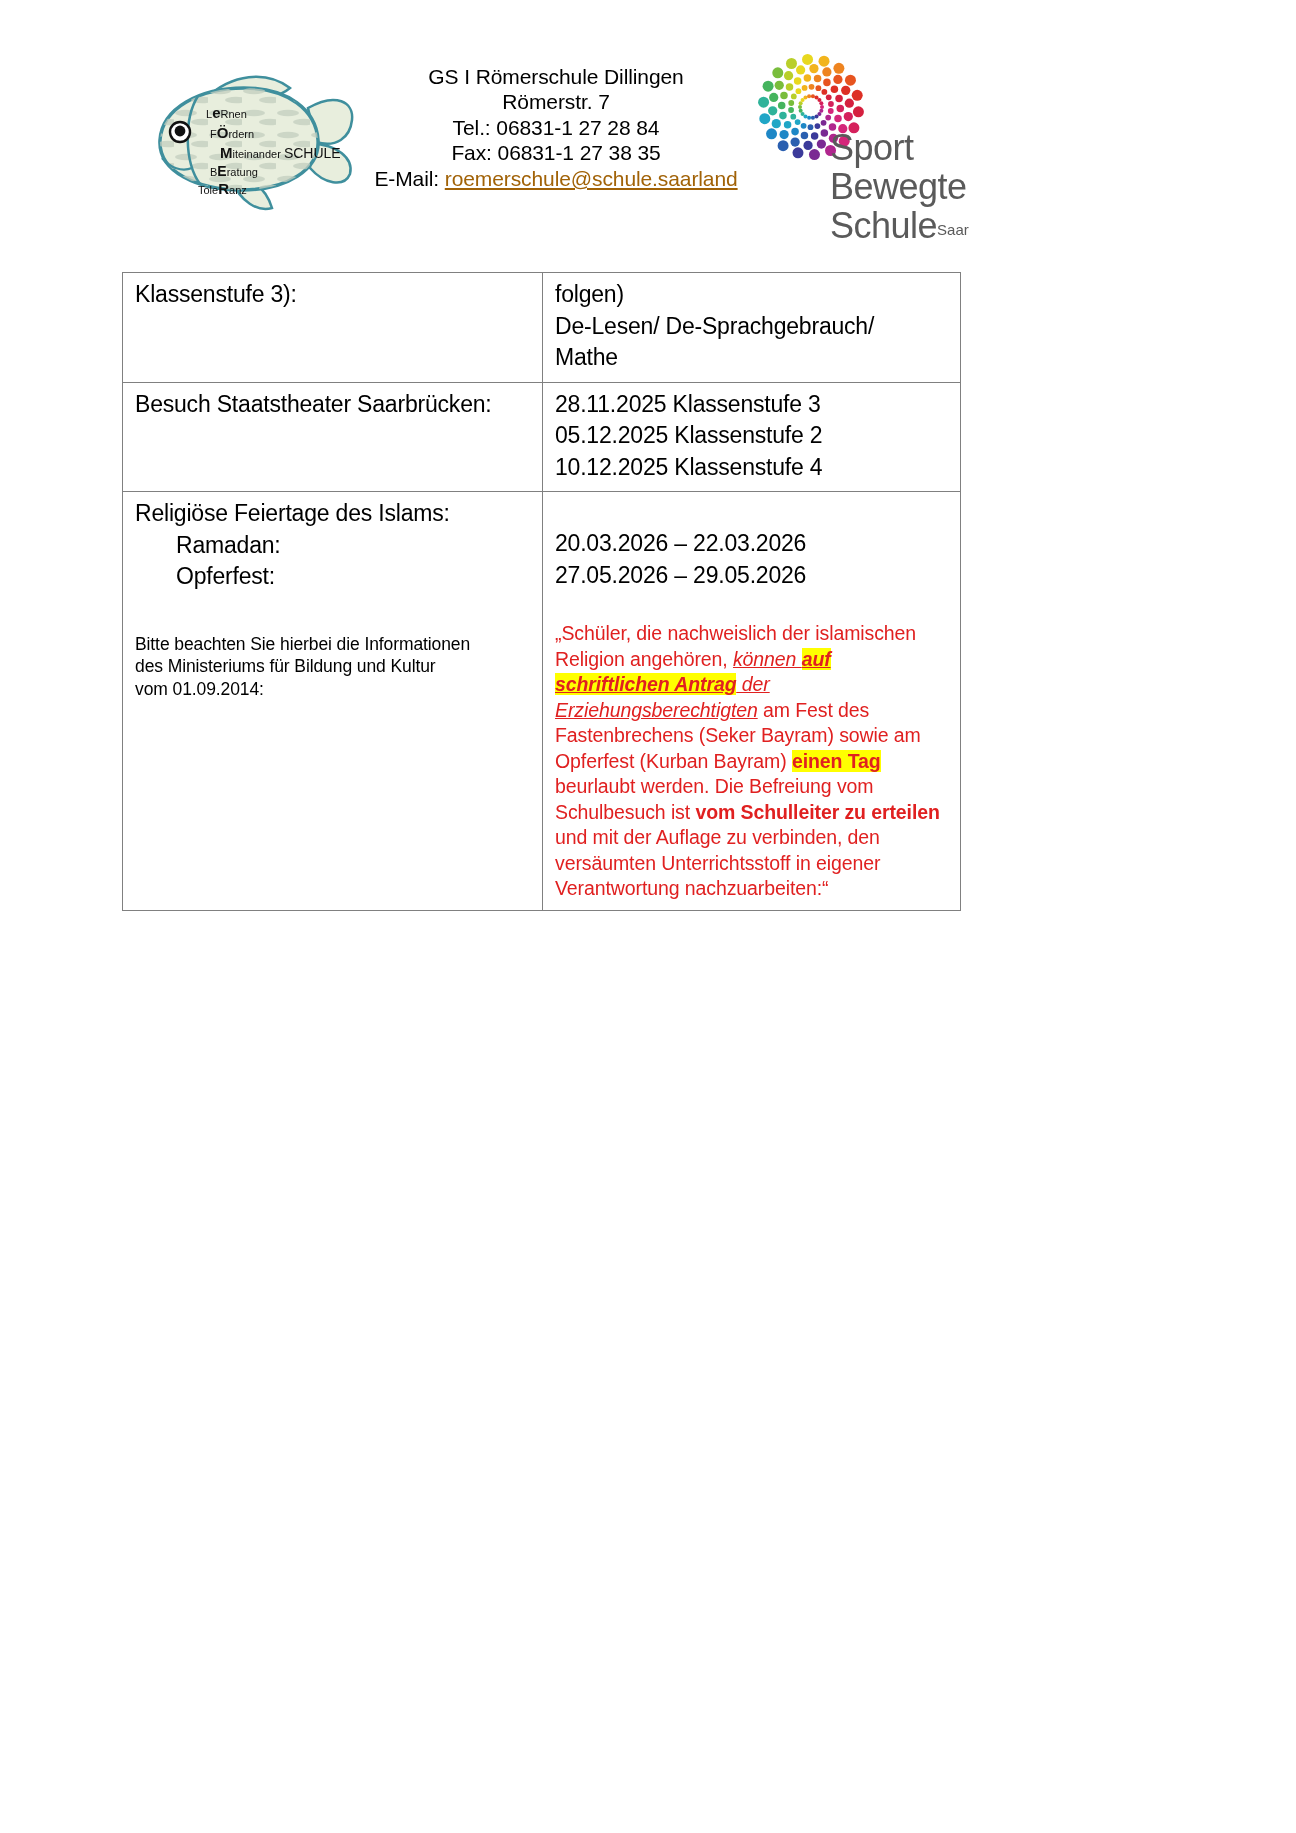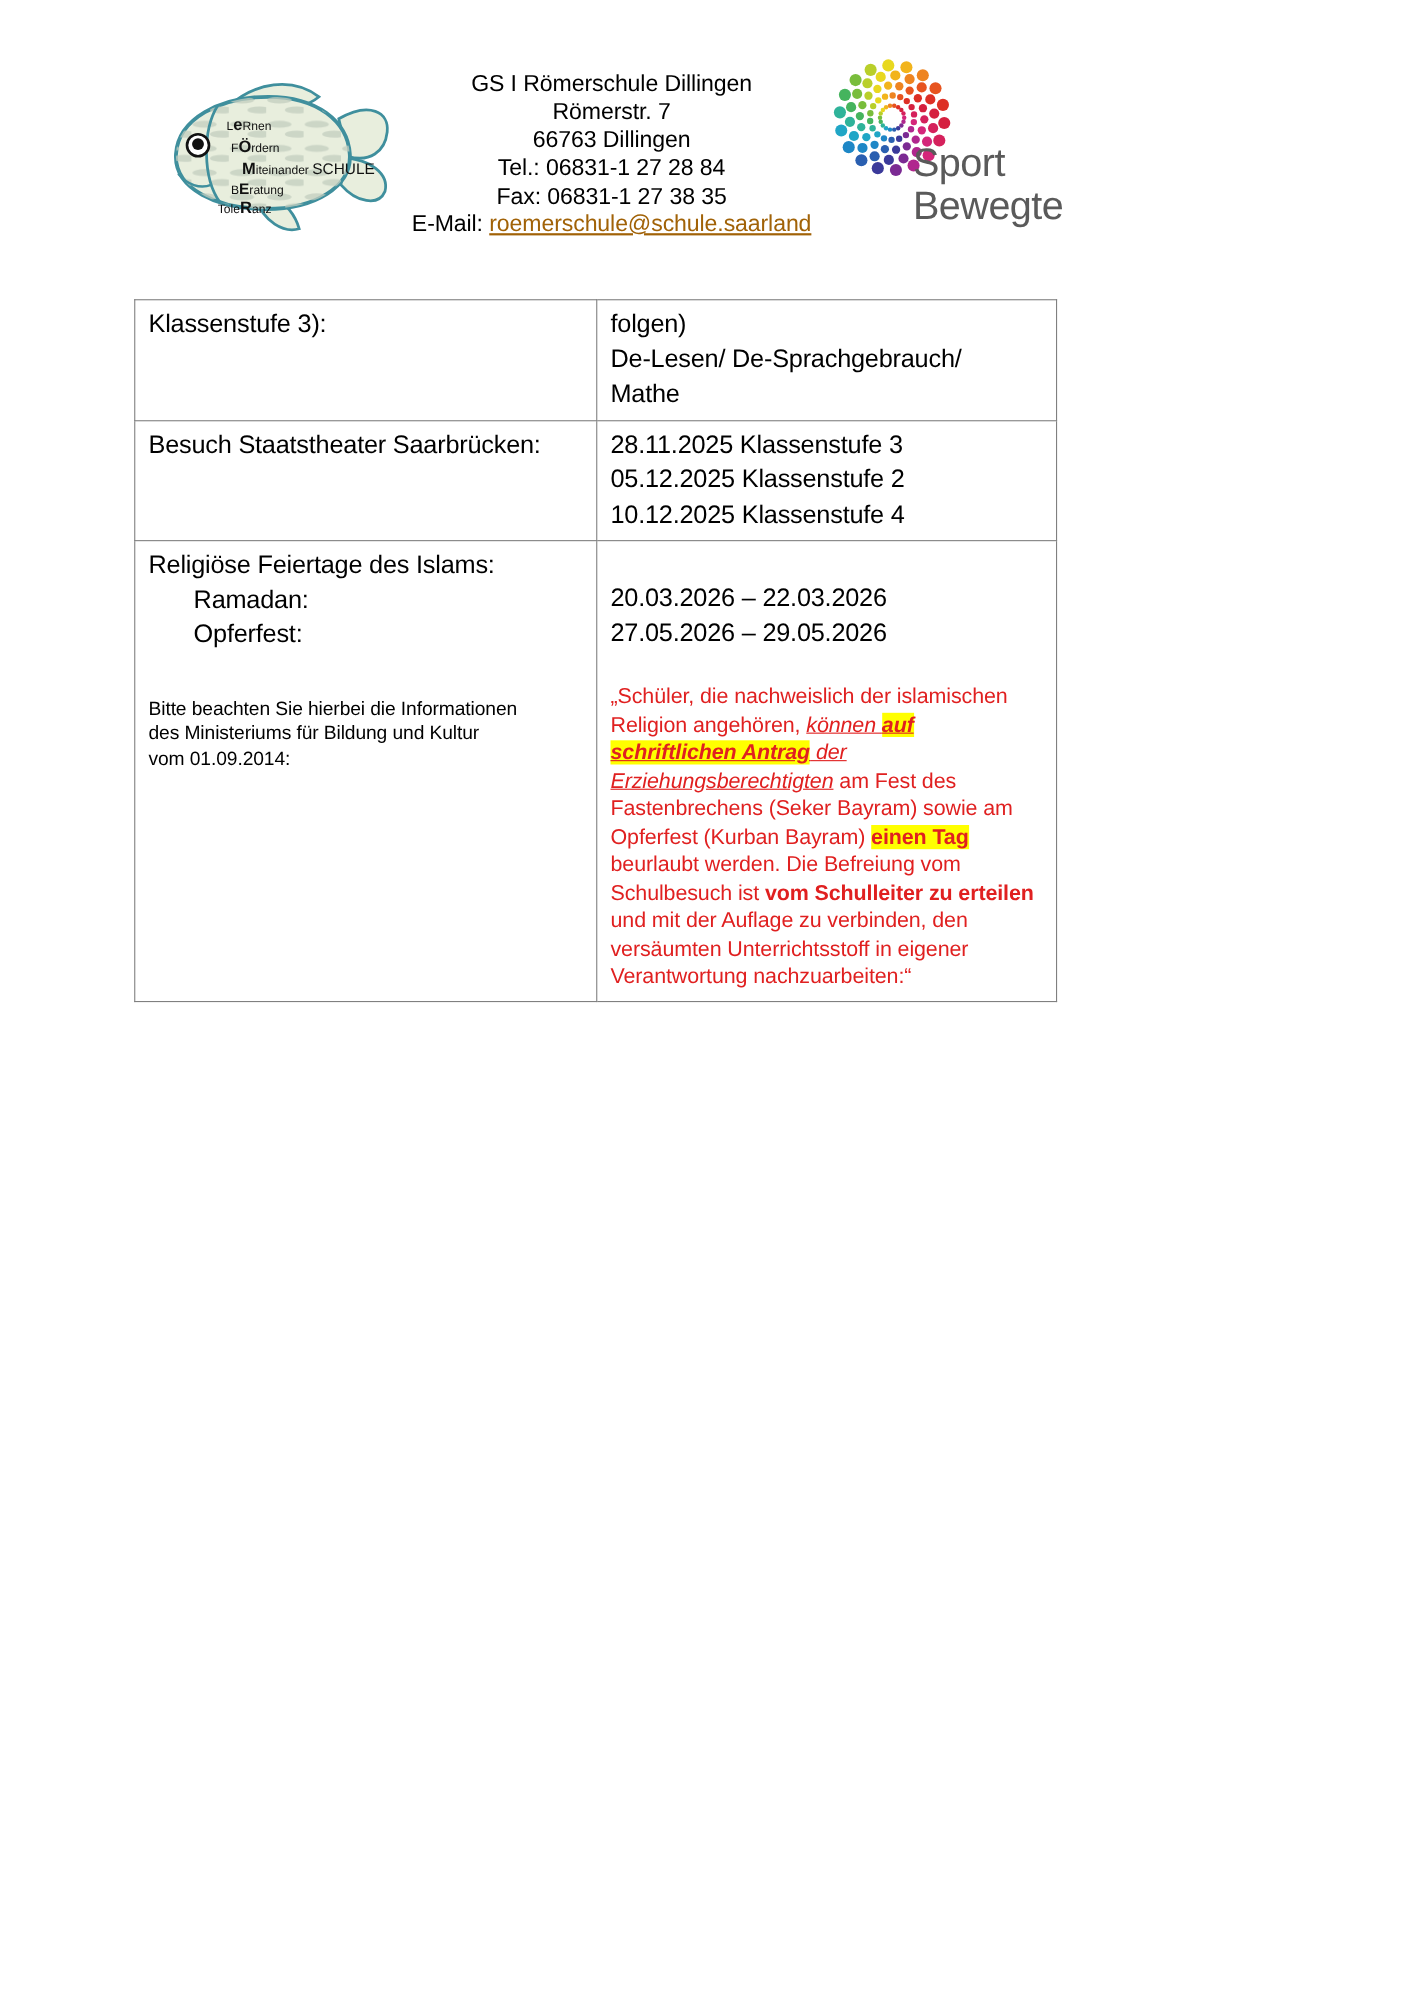--- a/index.html
+++ b/index.html
@@ -213,21 +213,20 @@
           <text x="80" y="96" font-size="11"><tspan font-size="15" font-weight="bold">M</tspan>iteinander <tspan font-size="14">SCHULE</tspan></text>
           <text x="70" y="114" font-size="11">B<tspan font-size="14" font-weight="bold">E</tspan>ratung</text>
           <text x="58" y="132" font-size="11">Tole<tspan font-size="15" font-weight="bold">R</tspan>anz</text>
         </g>
       </svg>
     </div>
 
     <div class="address-block">
       <div class="line">GS I Römerschule Dillingen</div>
       <div class="line">Römerstr. 7</div>
-      <div class="line">66763 Dillingen</div>
       <div class="line">Tel.: 06831-1 27 28 84</div>
       <div class="line">Fax: 06831-1 27 38 35</div>
       <div class="email-line"><span>E-Mail: </span><a class="email-link" href="#">roemerschule@schule.saarland</a></div>
     </div>
 
     <div class="sport-logo">
       <svg class="sport-mark" viewBox="0 0 120 120" xmlns="http://www.w3.org/2000/svg">
         <g id="pinwheel">
             <circle cx="72.00" cy="60.00" r="2.20" fill="#d4267a"></circle>
             <circle cx="81.56" cy="64.37" r="3.15" fill="#d4267a"></circle>
@@ -318,20 +317,21 @@
             <circle cx="81.76" cy="56.73" r="3.15" fill="#d5215c"></circle>
             <circle cx="91.96" cy="61.63" r="4.10" fill="#d5215c"></circle>
             <circle cx="100.68" cy="70.43" r="5.05" fill="#d5215c"></circle>
             <circle cx="106.80" cy="82.66" r="6.00" fill="#d5215c"></circle>
           </g>
       </svg>
     </div>
     <div class="sport-words">
       <span class="w">Sport</span>
       <span class="w">Bewegte</span>
+      <span class="w"><span>Schule</span><span class="saar">Saar</span></span>
     </div>
   </div>
 
   <table class="doc-table">
     <colgroup>
         <col class="col-left">
         <col class="col-right">
       </colgroup>
     <tbody>
 

